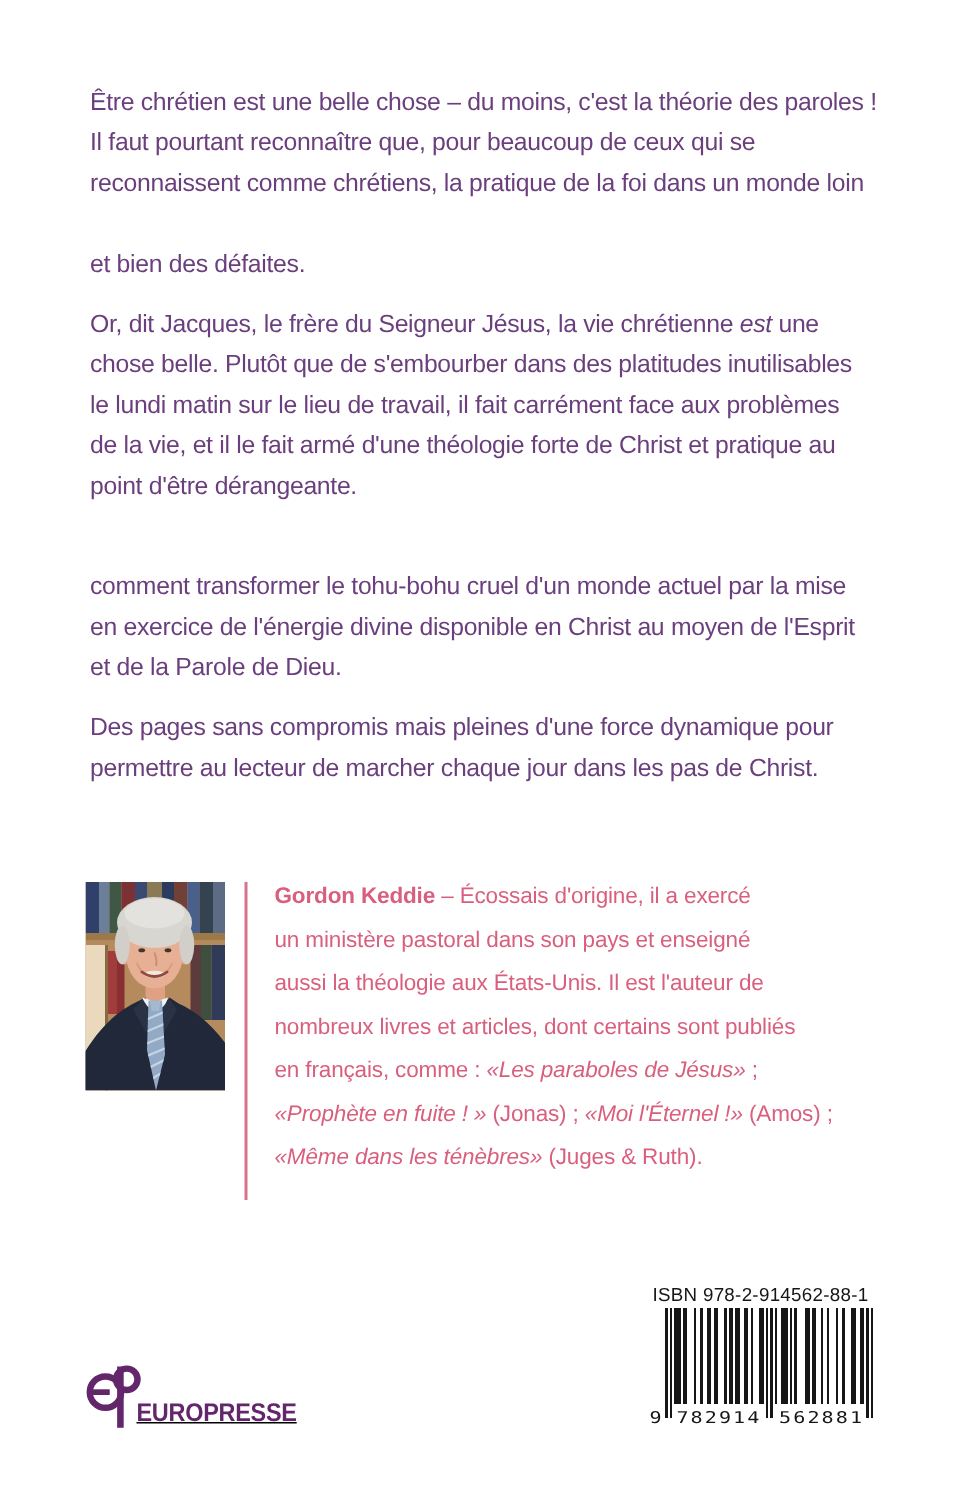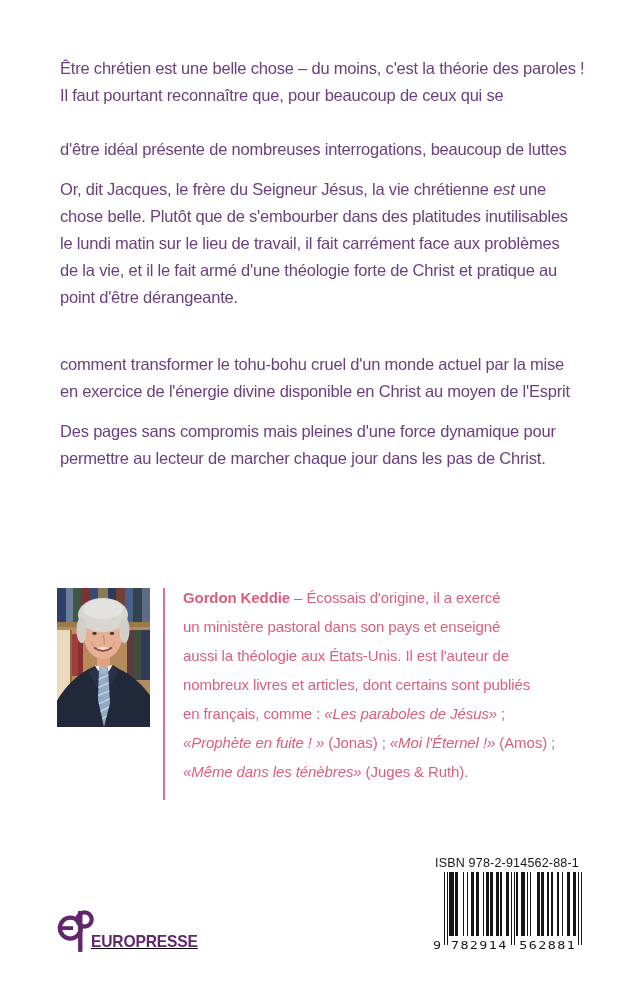--- a/index.html
+++ b/index.html
@@ -51,23 +51,23 @@
     fill:var(--barcode-ink,#161616);
     font-family:"DejaVu Sans Mono", monospace; font-size:9.2px;
   }
 </style>
 </head>
 <body>
 
 <div class="page">
 
   <div class="synopsis">
-    <p><span>Être chrétien est une belle chose – du moins, c'est la théorie des paroles !</span><br><span>Il faut pourtant reconnaître que, pour beaucoup de ceux qui se</span><br><br><span>d'être idéal présente de nombreuses interrogations, beaucoup de luttes</span><br></p>
+    <p><span>Être chrétien est une belle chose – du moins, c'est la théorie des paroles !</span><br><span>Il faut pourtant reconnaître que, pour beaucoup de ceux qui se</span><br><span>reconnaissent comme chrétiens, la pratique de la foi dans un monde loin</span><br><br><span>et bien des défaites.</span></p>
     <p><span>Or, dit Jacques, le frère du Seigneur Jésus, la vie chrétienne </span><span style="font-style: italic;">est</span><span> une</span><br><span>chose belle. Plutôt que de s'embourber dans des platitudes inutilisables</span><br><span>le lundi matin sur le lieu de travail, il fait carrément face aux problèmes</span><br><span>de la vie, et il le fait armé d'une théologie forte de Christ et pratique au</span><br><span>point d'être dérangeante.</span></p>
-    <p><br><span>comment transformer le tohu-bohu cruel d'un monde actuel par la mise</span><br><span>en exercice de l'énergie divine disponible en Christ au moyen de l'Esprit</span><br></p>
+    <p><br><span>comment transformer le tohu-bohu cruel d'un monde actuel par la mise</span><br><span>en exercice de l'énergie divine disponible en Christ au moyen de l'Esprit</span><br><span>et de la Parole de Dieu.</span></p>
     <p><span>Des pages sans compromis mais pleines d'une force dynamique pour</span><br><span>permettre au lecteur de marcher chaque jour dans les pas de Christ.</span></p>
   </div>
 
   <div class="author-photo">
     <svg viewBox="0 0 93 139" aria-hidden="true">
 
       <rect x="0" y="0" width="93" height="139" fill="#c2996f"></rect>
       <g>
         <rect x="0" y="0" width="9" height="34" fill="#31406a"></rect>
         <rect x="9" y="0" width="7" height="34" fill="#6c7f9a"></rect>

